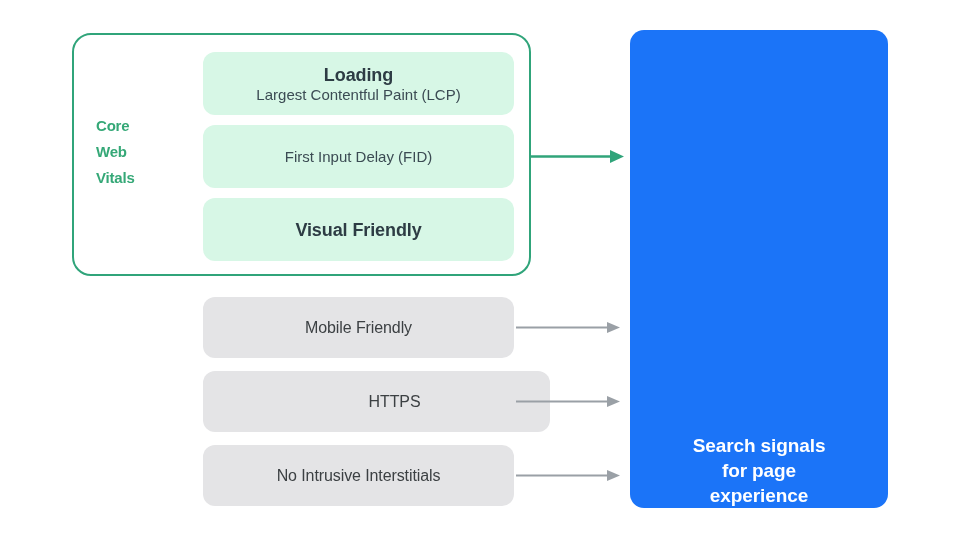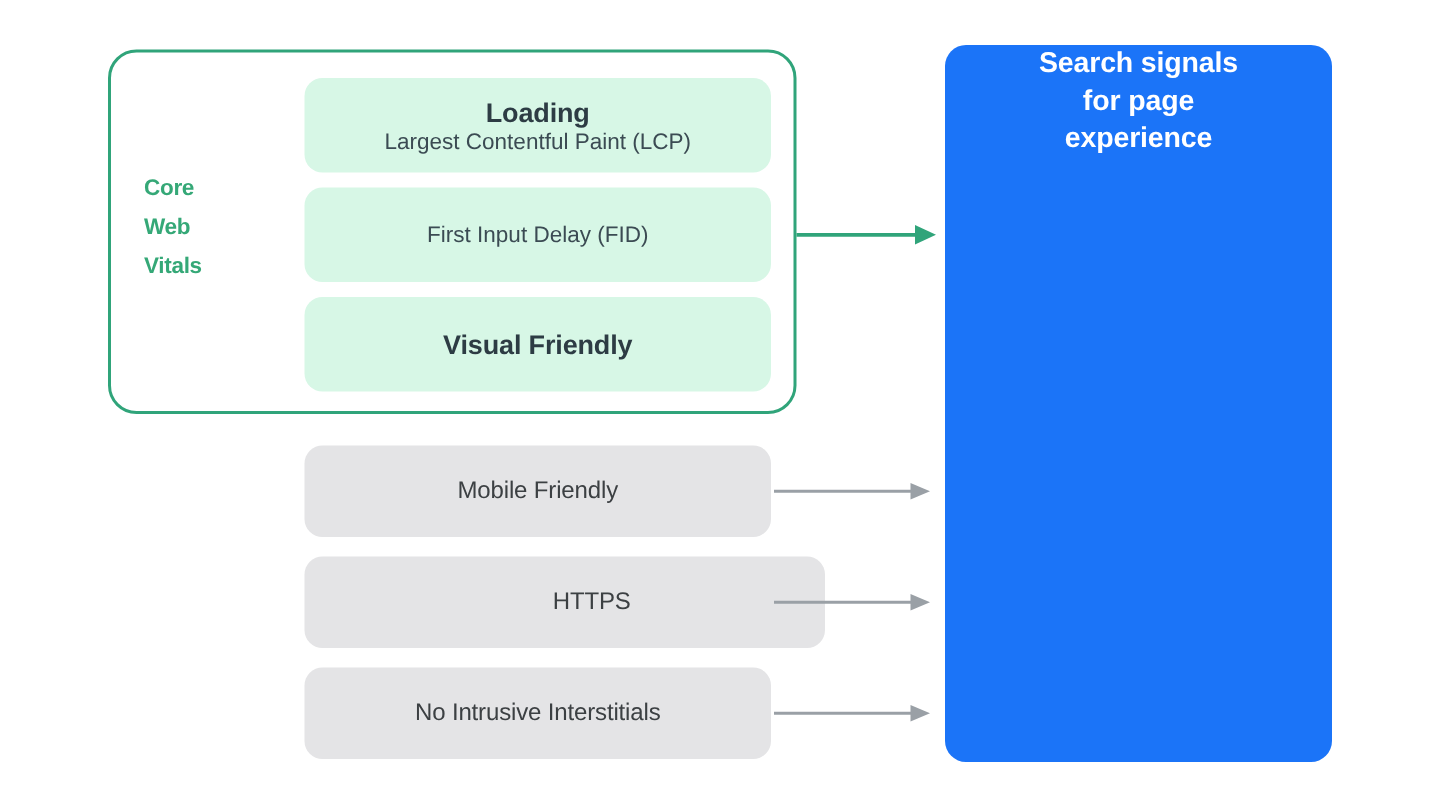--- a/index.html
+++ b/index.html
@@ -108,21 +108,21 @@
   
   #search-signals-panel {
     position: absolute;
     left: 630px;
     top: 30px;
     width: 258px;
     height: 478px;
     background: #1b74f8;
     border-radius: 14px;
     display: flex;
-    align-items: flex-start;
+    align-items: flex-end;
     justify-content: center;
   }
   #search-signals-text {
     color: #ffffff;
     font-size: 19px;
     font-weight: bold;
     line-height: 25px;
     text-align: center;
     letter-spacing: -0.1px;
     white-space: pre-line;

